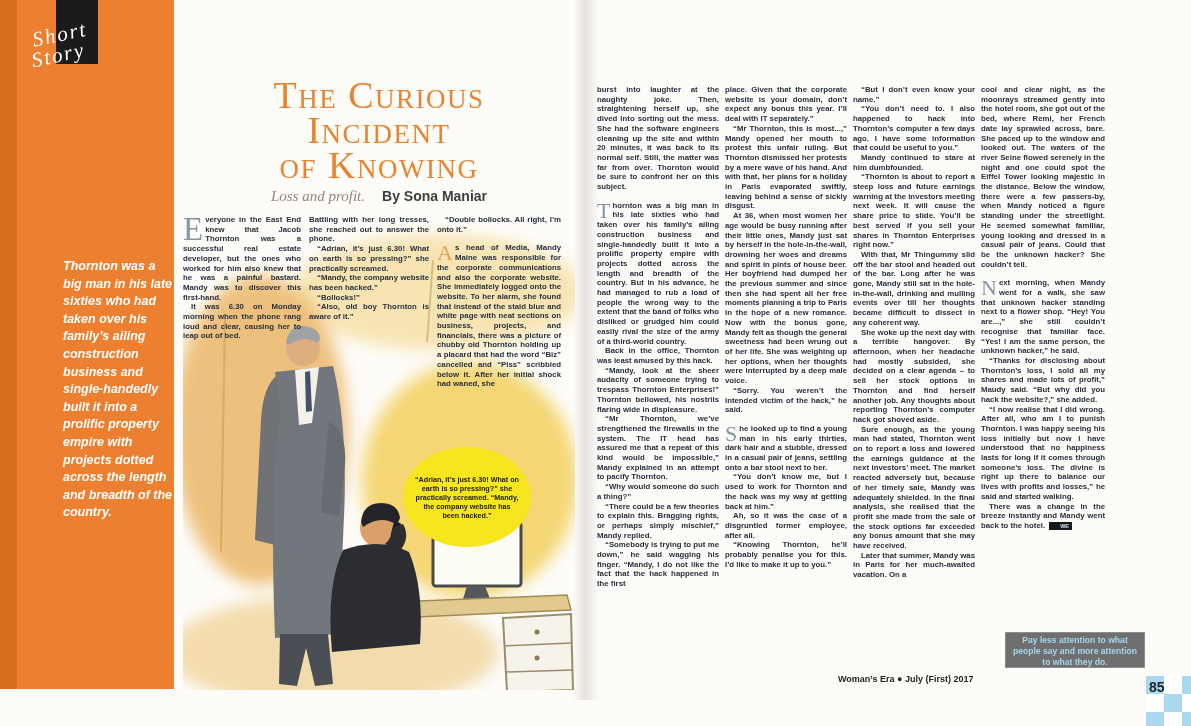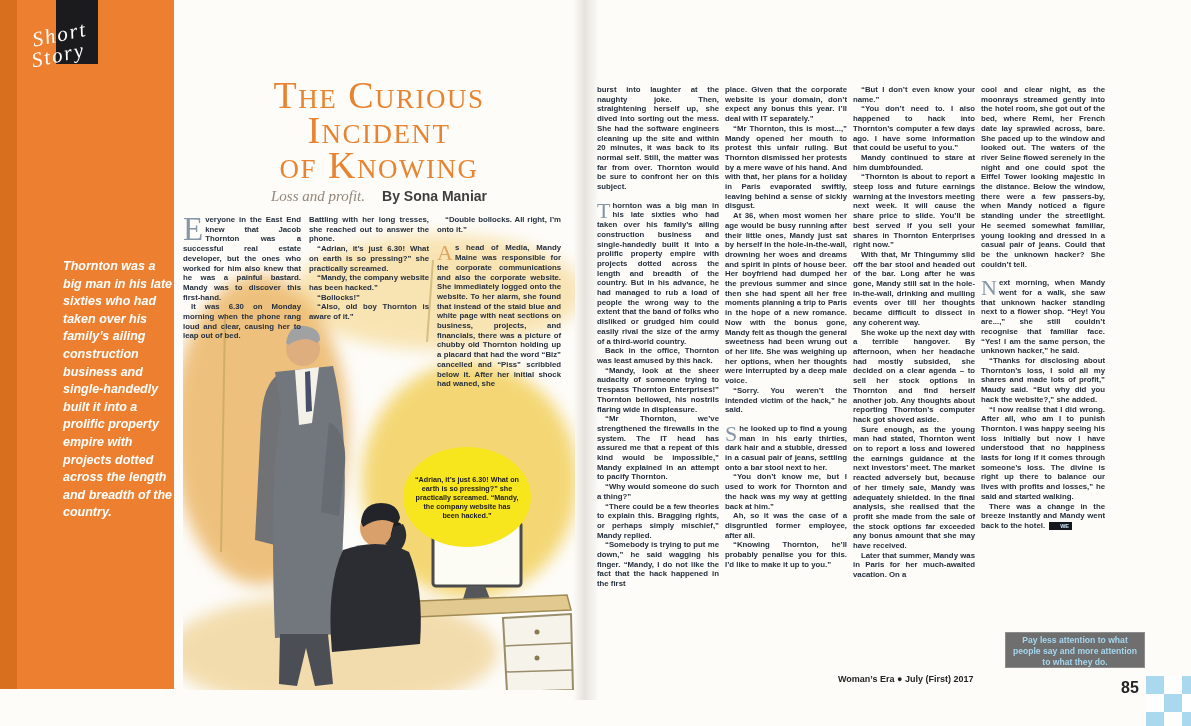--- a/index.html
+++ b/index.html
@@ -47,21 +47,21 @@
   .illus{position:absolute;left:183px;top:222px;width:392px;height:468px;z-index:1;}
   .bubble{position:absolute;left:403px;top:447px;width:128px;height:100px;border-radius:50%;
       background:#f7e51d;z-index:3;display:flex;align-items:center;justify-content:center;
       text-align:center;font-size:7.2px;line-height:9px;font-weight:bold;color:#1c1c1c;
       padding:6px 12px;box-sizing:border-box;}
   
   .gutter{position:absolute;left:573px;top:0;width:26px;height:700px;z-index:4;
       background:linear-gradient(90deg,rgba(0,0,0,0) 0%,rgba(110,95,80,.16) 45%,rgba(0,0,0,0) 100%);}
   
   .credit{position:absolute;left:838px;top:646px;font-size:9px;font-weight:bold;color:#242424;z-index:2;margin-top:28px;}
-  .page-num{position:absolute;left:1121px;top:679px;font-size:16px;font-weight:bold;color:#242424;z-index:5;}
+  .page-num{position:absolute;left:1149px;top:679px;font-size:14px;font-weight:bold;color:#242424;z-index:5;}
   .quote-box{position:absolute;left:1005px;top:632px;width:140px;height:36px;background:#6f6f6f;
       border:1px solid #8d8d8d;color:#a5d6ee;font-size:8.6px;font-weight:bold;line-height:11px;
       text-align:center;padding:2px 4px;box-sizing:border-box;z-index:2;}
   .checker{position:absolute;left:1146px;top:676px;width:54px;height:54px;z-index:4;
       background:repeating-conic-gradient(#ffffff 0 90deg,#a9d8ef 90deg 180deg);
       background-size:36px 36px;}
 </style>
 </head>
 <body>
 

